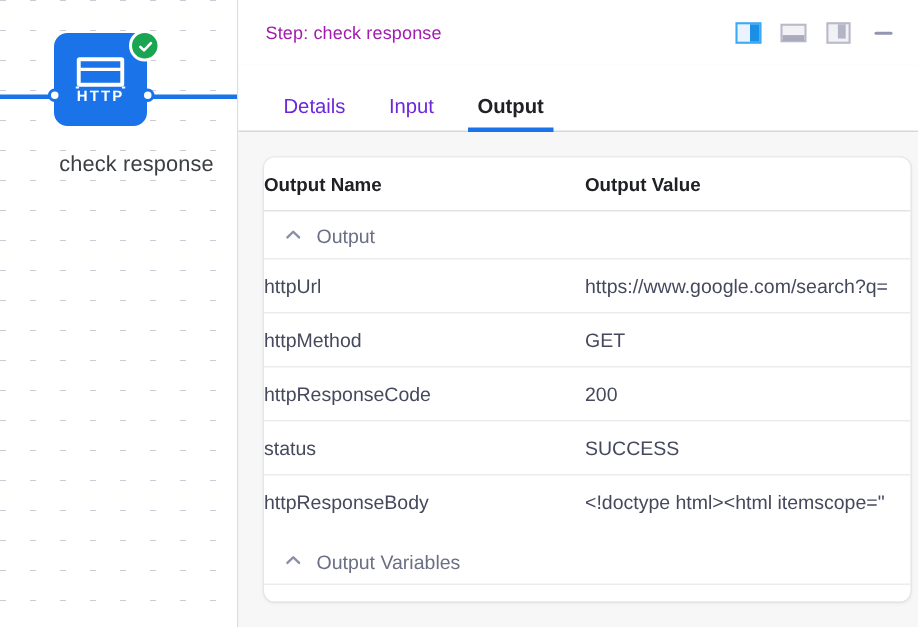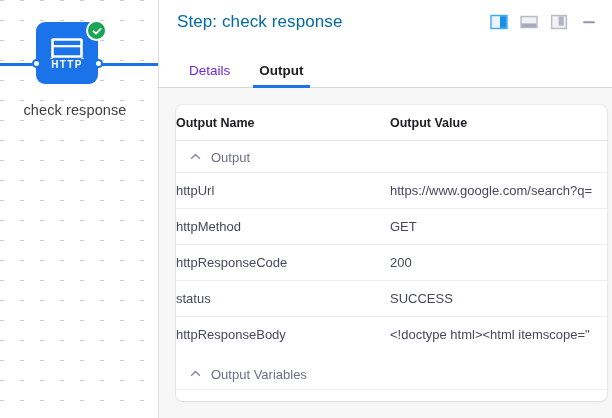--- a/index.html
+++ b/index.html
@@ -101,21 +101,21 @@
     border-radius: 50%;
     background: #19a552;
     border: 2px solid #ffffff;
     display: flex; align-items: center; justify-content: center;
     z-index: 5;
   }
   .status-badge svg { width: 12px; height: 12px; display:block; }
 
   .node-label {
     position: absolute;
-    left: 0px;
+    left: 16px;
     top: 102px;
     width: 150px;
     text-align: center;
     font-size: 14.5px;
     color: #3c4043;
     z-index: 3;
     letter-spacing: .1px;
   }
 
   
@@ -130,22 +130,22 @@
 
   .panel-header {
     height: 43px;
     background: #ffffff;
     display: flex;
     align-items: center;
     padding: 0 14px 0 18px;
     flex: none;
   }
   .panel-title {
-    font-size: 17px;
-    color: #0369a1;
+    font-size: 12px;
+    color: #a21caf;
     font-weight: 400;
     flex: 1;
     letter-spacing: .1px;
   }
   .header-icons { display: flex; align-items: center; gap: 12px; }
   .hicon { width: 18px; height: 16px; display:block; cursor: pointer; }
 
   .tabs-bar {
     height: 45px;
     background: #ffffff;
@@ -286,20 +286,21 @@
         </svg>
 
         <svg class="hicon" viewBox="0 0 18 16">
           <rect x="3" y="7.2" width="12" height="2" rx="1" fill="#9296ae"></rect>
         </svg>
       </div>
     </div>
 
     <div class="tabs-bar">
       <div class="tab">Details</div>
+      <div class="tab">Input</div>
       <div class="tab active">Output</div>
     </div>
 
     <div class="panel-body">
       <div class="table-card">
         <table class="out-table">
           <thead>
             <tr>
               <th class="col-name">Output Name</th>
               <th class="col-value">Output Value</th>

